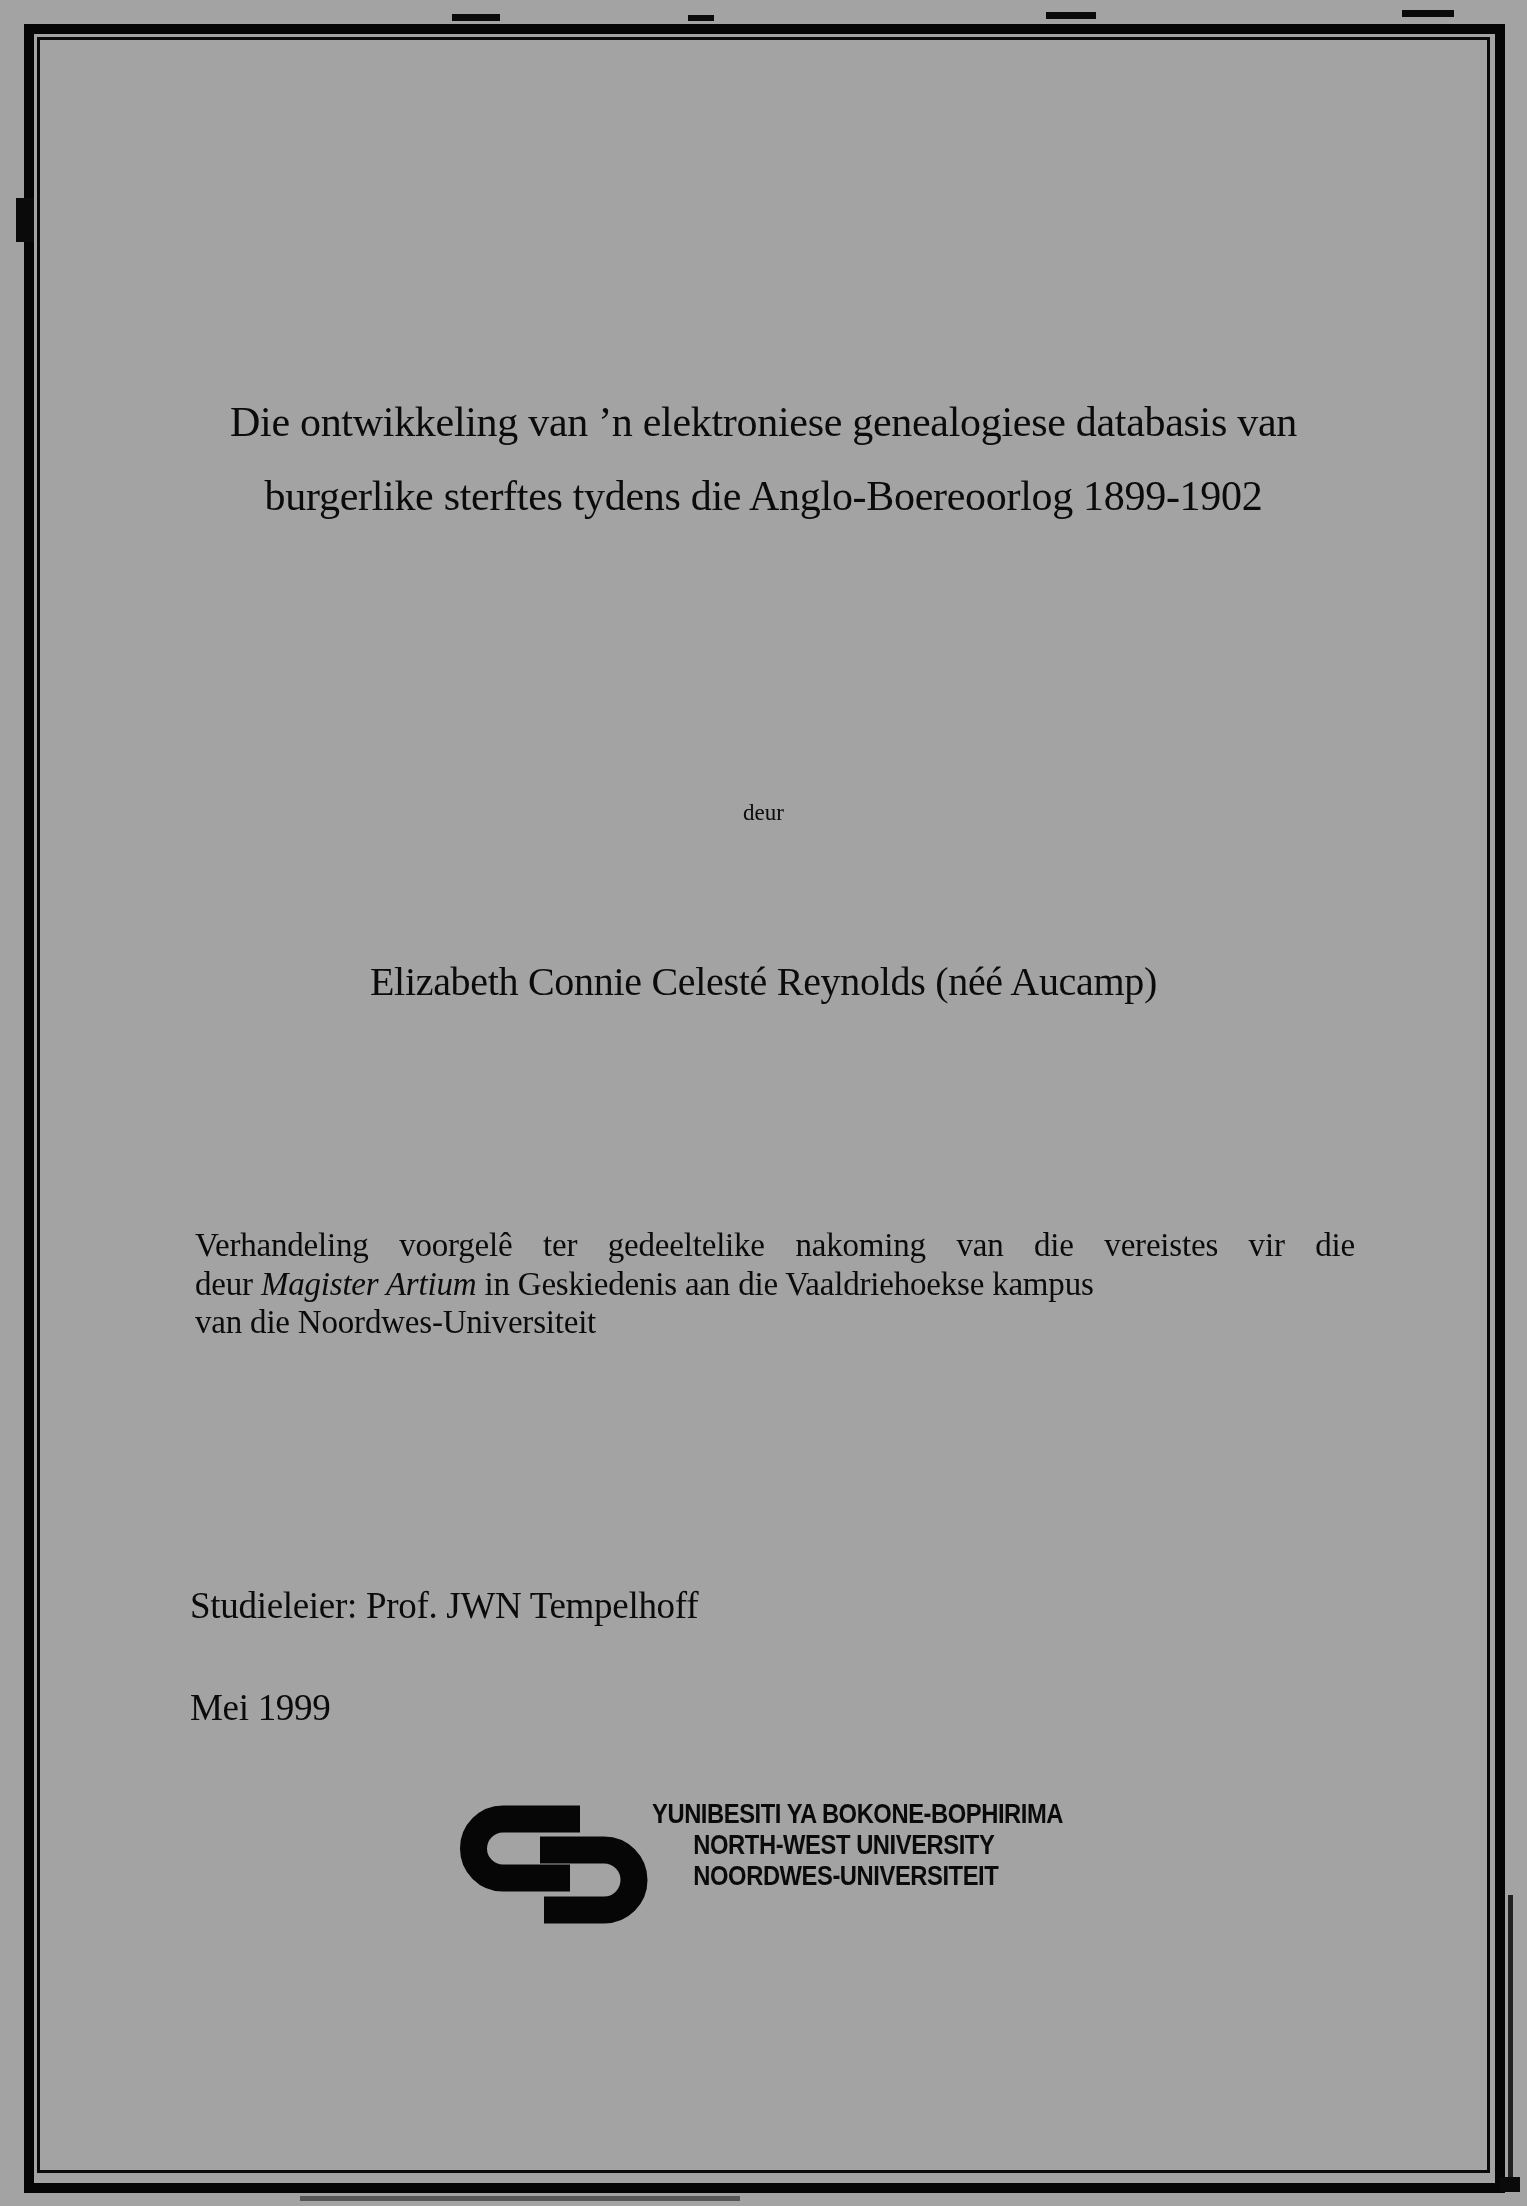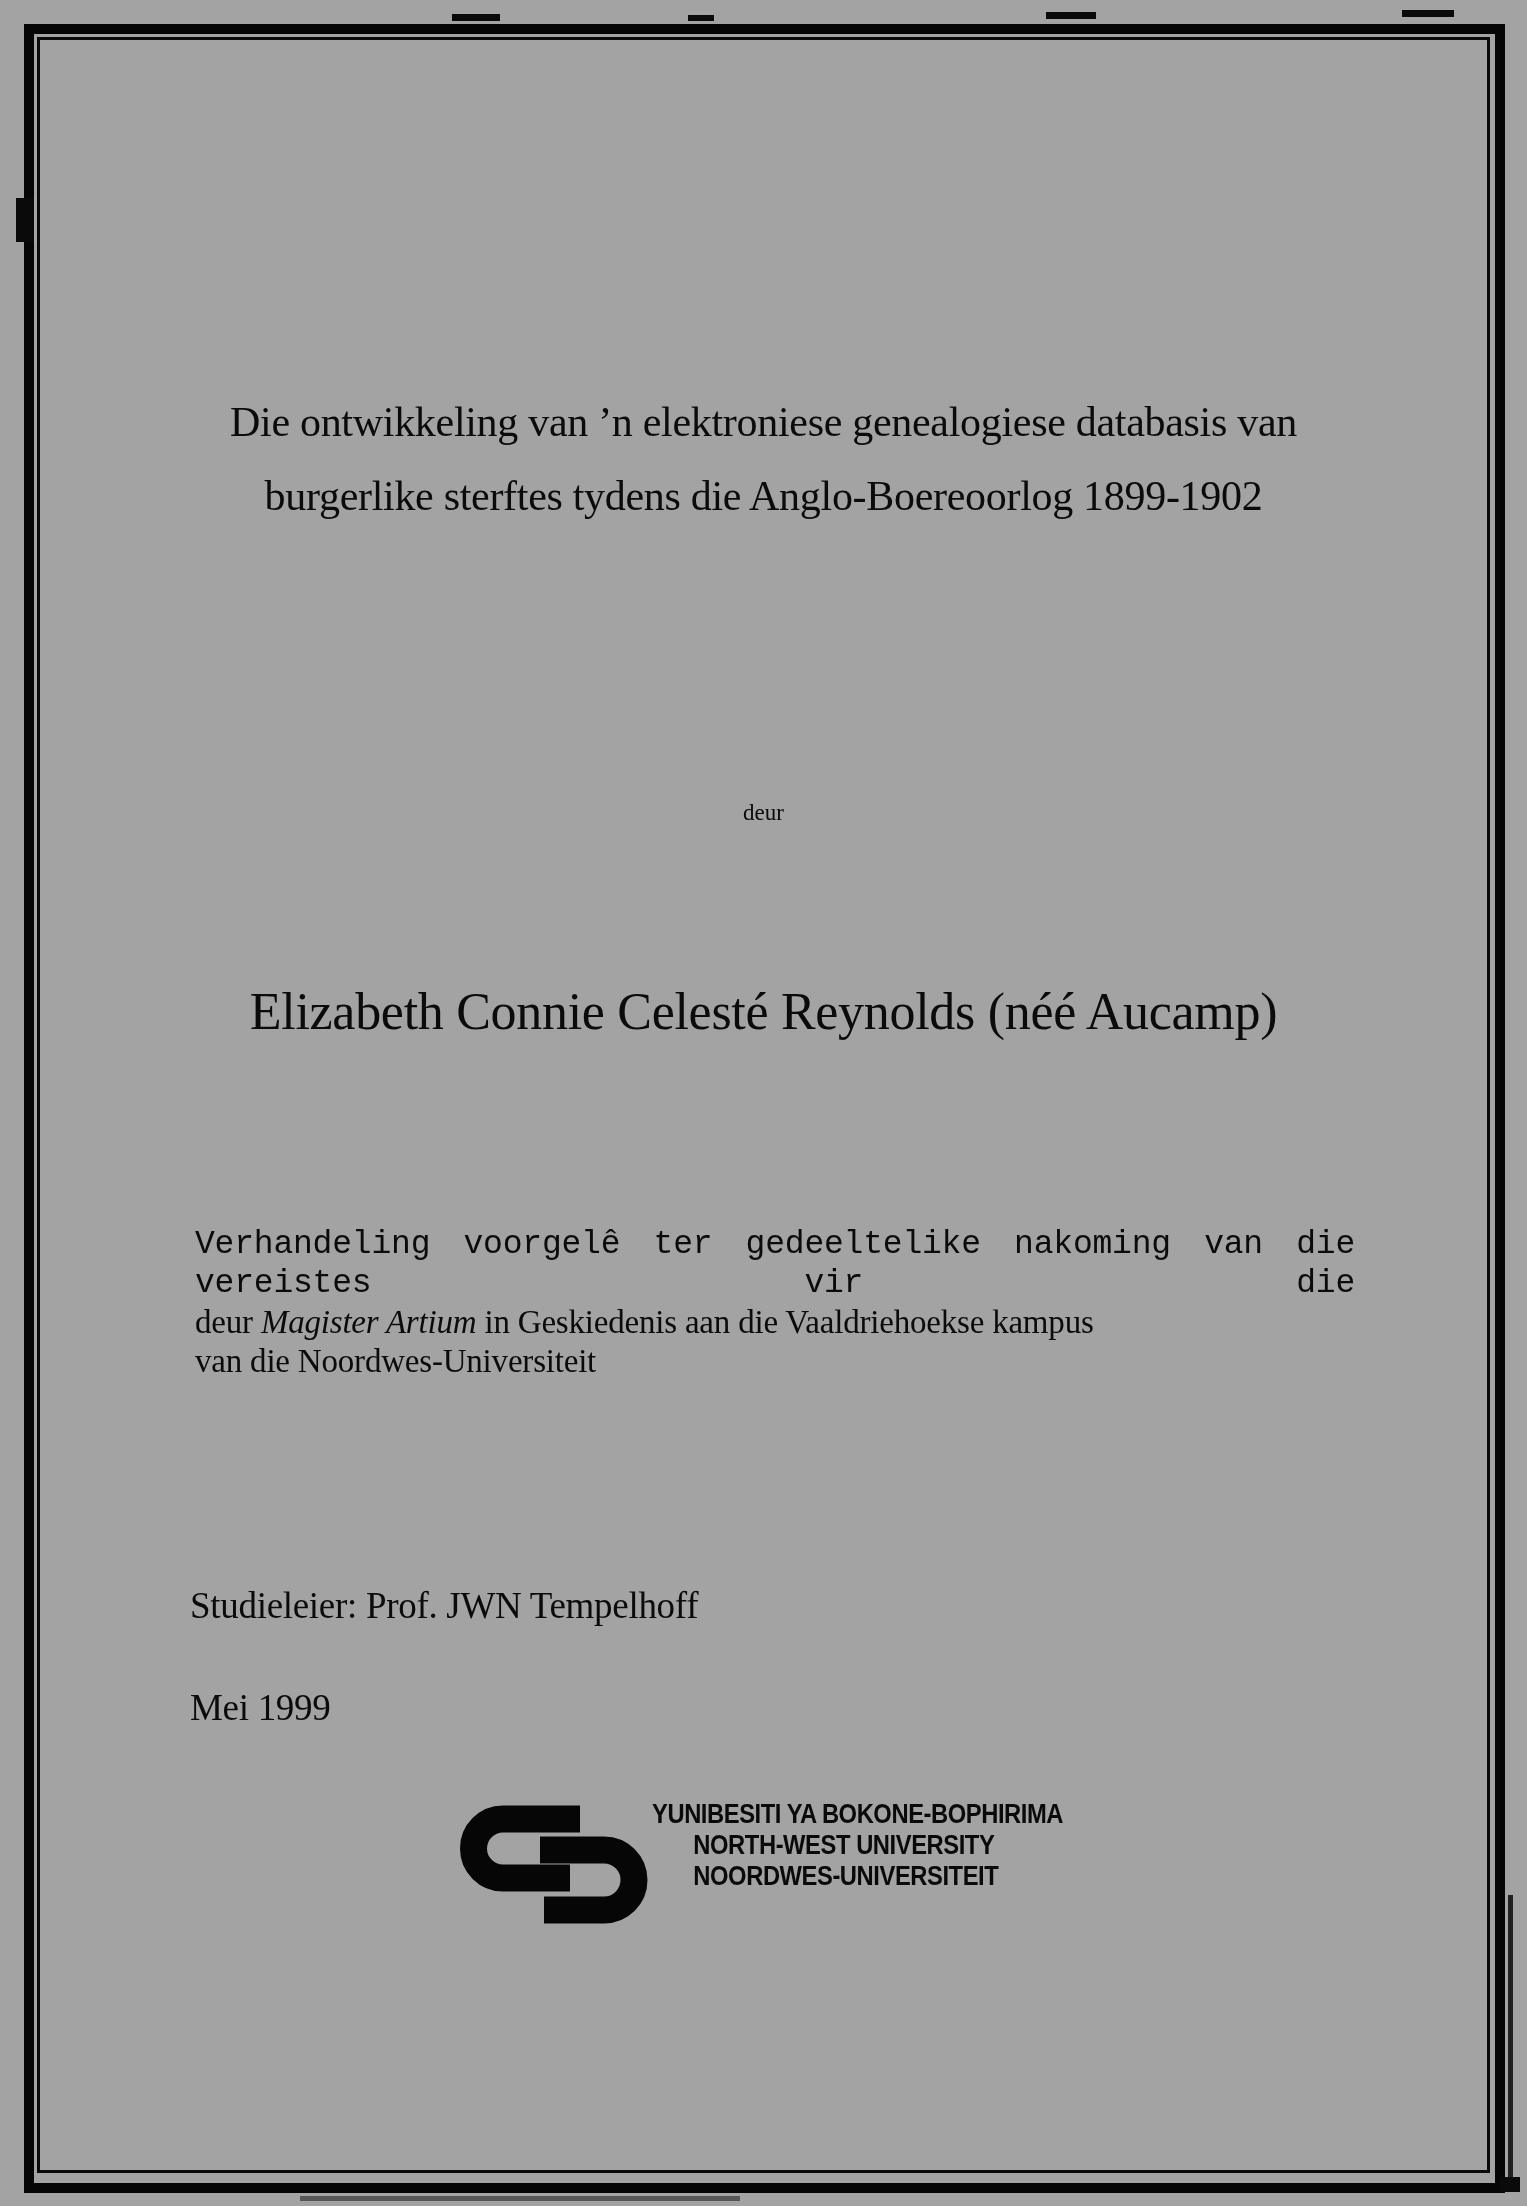--- a/index.html
+++ b/index.html
@@ -58,38 +58,36 @@
     left: 60px; right: 60px;
     top: 800px;
     text-align: center;
     font-size: 23px;
   }
   .author {
     position: absolute;
     left: 60px; right: 60px;
     top: 958px;
     text-align: center;
-    font-size: 52px;
+    font-size: 40px;
     letter-spacing: -0.3px;
     white-space: nowrap;
-    margin-top: 24px;
   }
 
   .note {
     position: absolute;
     left: 195px; top: 1226px;
     width: 1160px;
     font-size: 33px;
     letter-spacing: -0.2px;
     line-height: 38.5px;
   }
   .note-line-justified {
     text-align: justify;
     text-align-last: justify;
-    font-family: Liberation Mono, monospace;
   }
   .note .italic { font-style: italic; }
 
   .supervisor {
     position: absolute;
     left: 190px; top: 1584px;
     font-size: 37px;
     letter-spacing: -0.3px;
   }
   .date {

